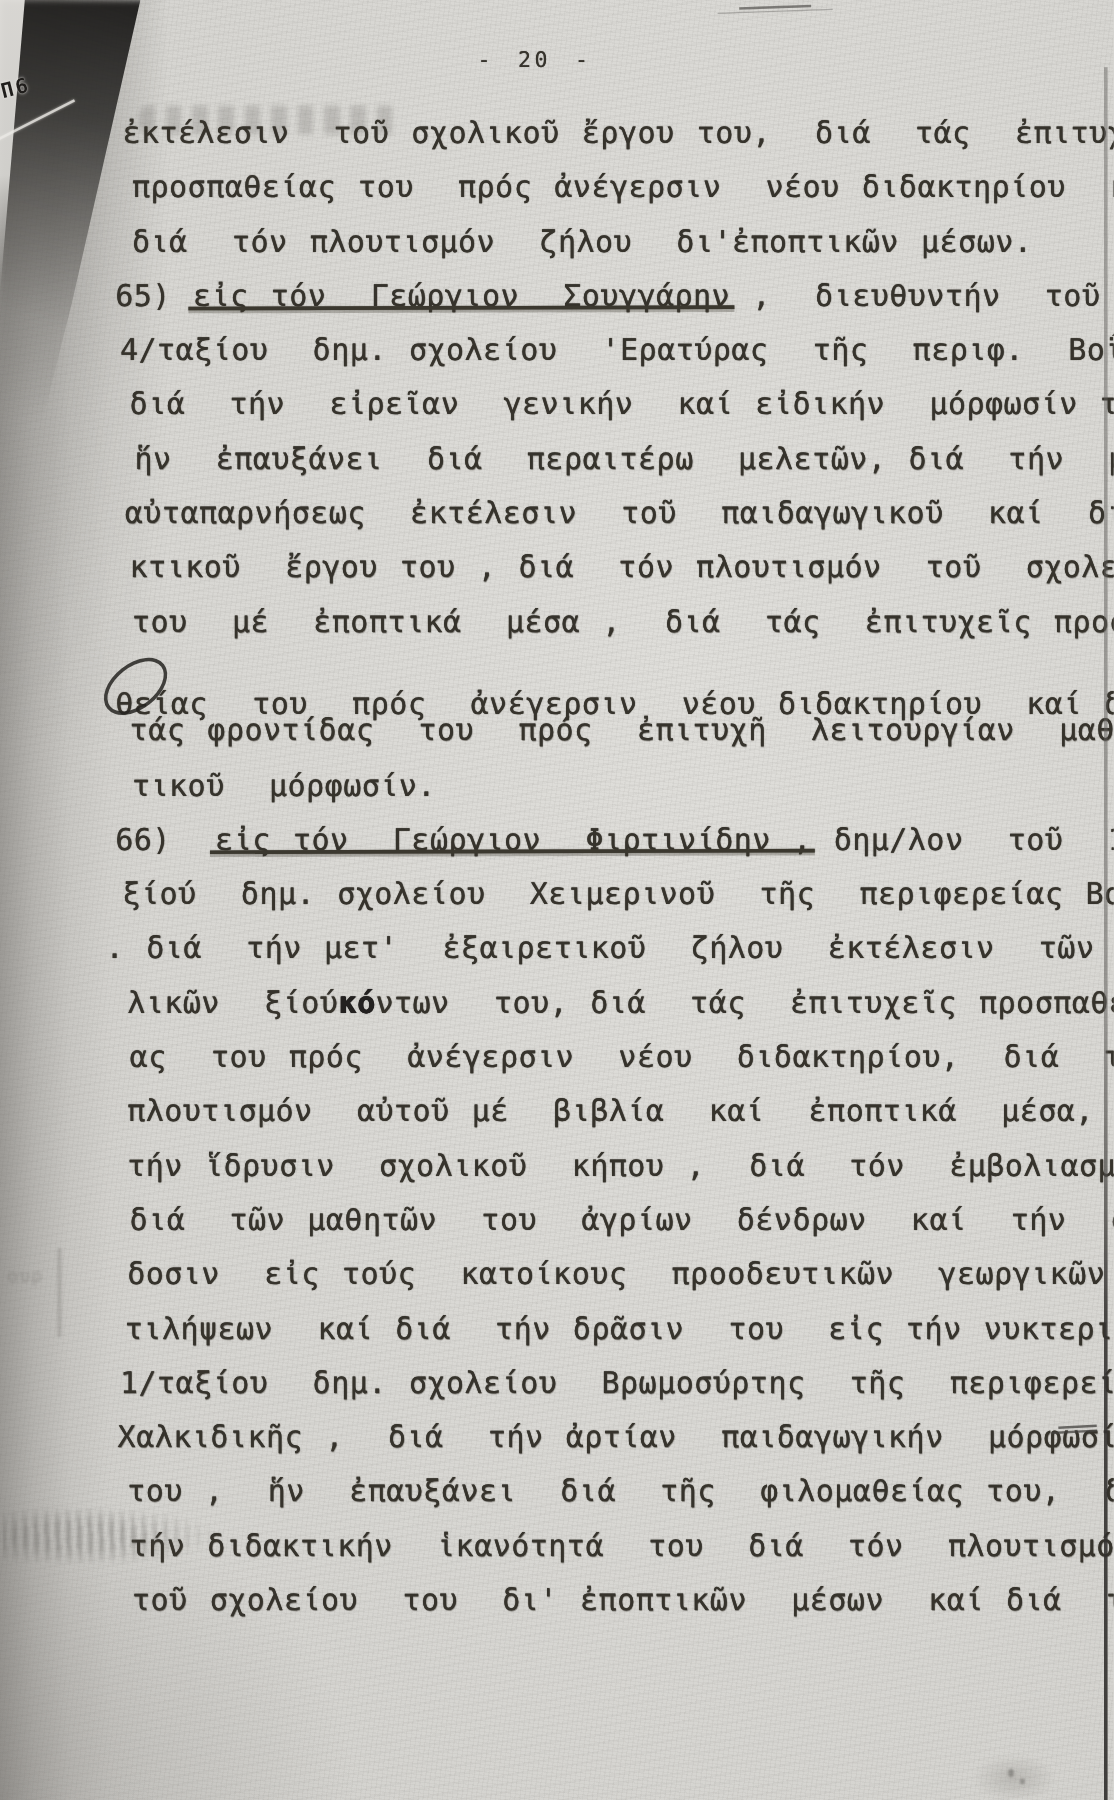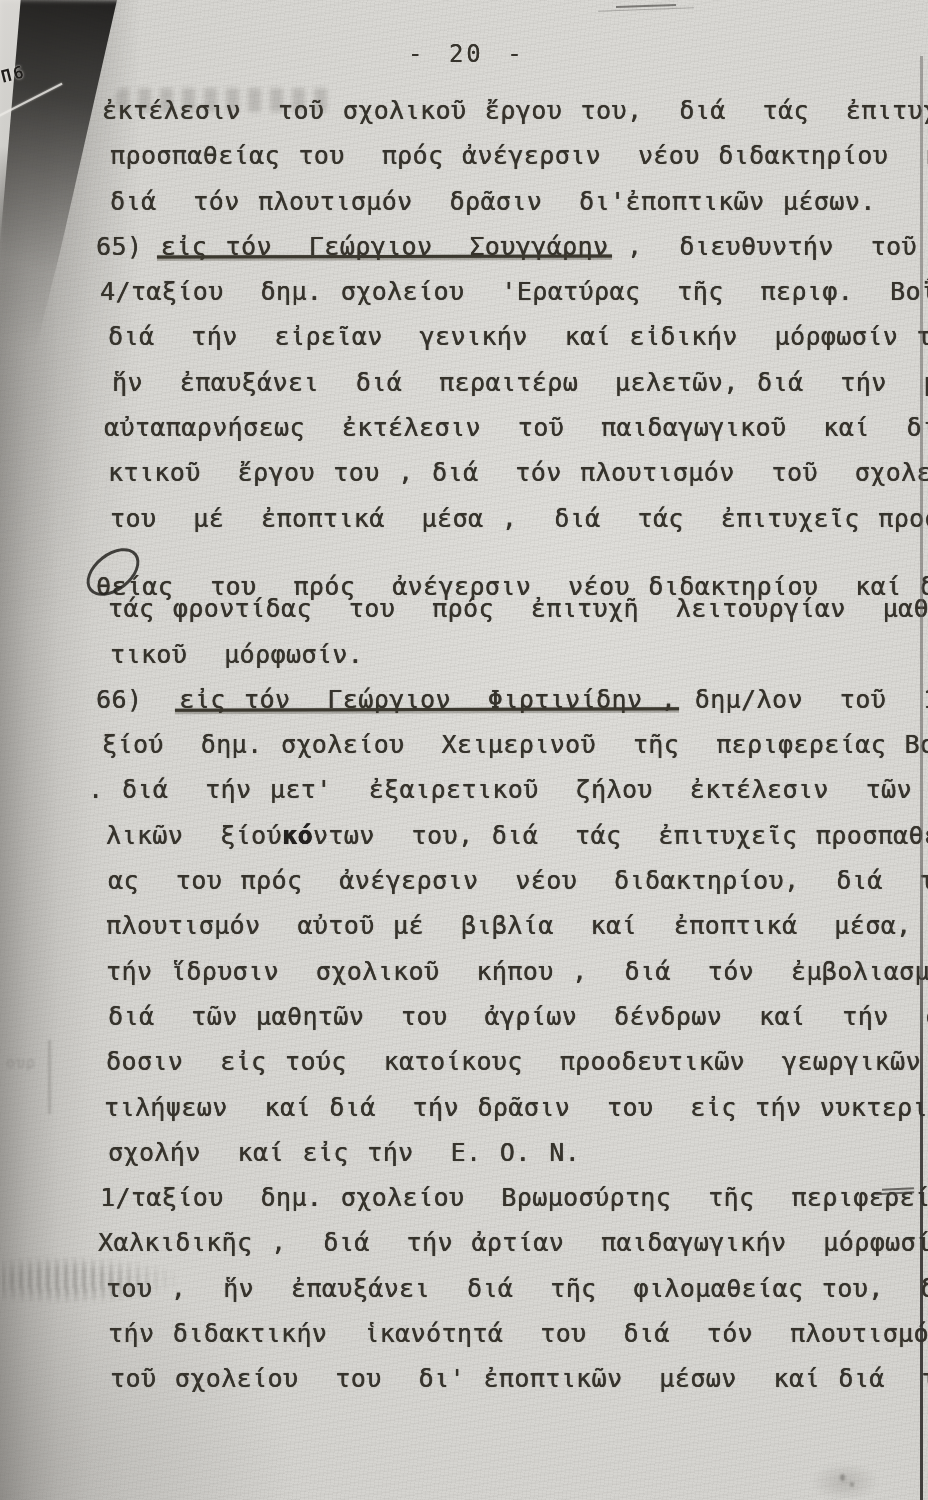--- a/index.html
+++ b/index.html
@@ -61,21 +61,21 @@
   .smudge-upper .t{position:absolute;left:0;top:18px;font-size:15px;color:rgba(100,97,93,0.55);letter-spacing:1px;}
   .smudge-lower{position:absolute;left:2px;top:1256px;width:175px;height:48px;opacity:.55;filter:blur(1.4px);
      background:repeating-linear-gradient(88deg, rgba(78,76,72,0.55) 0 4px, rgba(0,0,0,0) 4px 9px);
      -webkit-mask-image:radial-gradient(ellipse at 35% 50%, #000 30%, transparent 75%);
      mask-image:radial-gradient(ellipse at 35% 50%, #000 30%, transparent 75%);}
   .smudge-bottom{position:absolute;left:810px;top:1462px;width:70px;height:36px;opacity:.6;filter:blur(1px);
      background:radial-gradient(ellipse at 50% 55%, rgba(120,117,112,0.45), rgba(0,0,0,0) 70%);}
   .smudge-bottom i{position:absolute;left:30px;top:12px;width:5px;height:7px;background:rgba(70,68,64,.7);border-radius:50%;}
   .smudge-bottom i+i{left:40px;top:20px;width:4px;height:5px;}
   
-  .page-number{position:absolute;left:408px;top:40px;font-size:24px;color:var(--ink,#36332c);
+  .page-number{position:absolute;left:398px;top:40px;font-size:18px;color:var(--ink,#36332c);
      letter-spacing:3px;word-spacing:6px;text-shadow:0 0 .6px rgba(45,42,36,.85);}
   
   .text-body{position:absolute;left:96px;top:88px;width:820px;}
   .line{height:45.3px;line-height:45.3px;white-space:pre;font-size:25px;color:var(--ink,#36332c);
      letter-spacing:.4px;word-spacing:3px;
      text-shadow:0 0 .7px rgba(48,45,38,.9), .4px .4px .6px rgba(48,45,38,.45);}
   .seg{position:relative;}
   .seg-underline::after{content:"";position:absolute;left:-4px;right:-3px;bottom:3px;height:3px;
      background:#3b382f;transform:rotate(-.15deg);
      box-shadow:0 2.5px 0 rgba(64,60,50,.30), 0 0 1px rgba(59,56,47,.7);}
@@ -106,42 +106,41 @@
       <i></i>
     </div>
 
   <div class="page-number">- 20 -</div>
 
   <div class="ghost"></div>
 
   <div class="text-body">
       <div class="line" style="margin-left: 6px;"><span class="seg seg-plain">ἐκτέλεσιν  τοῦ σχολικοῦ ἔργου του,  διά  τάς  ἐπιτυχεῖς</span></div>
       <div class="line" style="margin-left: 14px;"><span class="seg seg-plain">προσπαθείας του  πρός ἀνέγερσιν  νέου διδακτηρίου  καί</span></div>
-      <div class="line" style="margin-left: 14px;"><span class="seg seg-plain">διά  τόν πλουτισμόν  δρᾶσιν  δι'ἐποπτικῶν μέσων.</span></div>
+      <div class="line" style="margin-left: 14px;"><span class="seg seg-plain">διά  τόν πλουτισμόν  ζήλου  δι'ἐποπτικῶν μέσων.</span></div>
       <div class="line"><span class="seg seg-plain">65) </span><span class="seg seg-underline">εἰς τόν  Γεώργιον  Σουγγάρην</span><span class="seg seg-plain"> ,  διευθυντήν  τοῦ</span></div>
       <div class="line" style="margin-left: 4px;"><span class="seg seg-plain">4/ταξίου  δημ. σχολείου  'Ερατύρας  τῆς  περιφ.  Βοΐου,</span></div>
       <div class="line" style="margin-left: 12px;"><span class="seg seg-plain">διά  τήν  εἰρεῖαν  γενικήν  καί εἰδικήν  μόρφωσίν του,</span></div>
       <div class="line" style="margin-left: 16px;"><span class="seg seg-plain">ἥν  ἐπαυξάνει  διά  περαιτέρω  μελετῶν, διά  τήν  μετ'</span></div>
       <div class="line" style="margin-left: 8px;"><span class="seg seg-plain">αὐταπαρνήσεως  ἐκτέλεσιν  τοῦ  παιδαγωγικοῦ  καί  διδα-</span></div>
       <div class="line" style="margin-left: 12px;"><span class="seg seg-plain">κτικοῦ  ἔργου του , διά  τόν πλουτισμόν  τοῦ  σχολείου</span></div>
       <div class="line" style="margin-left: 14px;"><span class="seg seg-plain">του  μέ  ἐποπτικά  μέσα ,  διά  τάς  ἐπιτυχεῖς προσπα-</span></div>
       <div class="line"><span class="seg seg-circled">θε</span><span class="seg seg-plain">ίας  του  πρός  ἀνέγερσιν  νέου διδακτηρίου  καί διά</span></div>
       <div class="line" style="margin-left: 12px;"><span class="seg seg-plain">τάς φροντίδας  του  πρός  ἐπιτυχῆ  λειτουργίαν  μαθη-</span></div>
       <div class="line" style="margin-left: 14px;"><span class="seg seg-plain">τικοῦ  μόρφωσίν.</span></div>
       <div class="line"><span class="seg seg-plain">66)  </span><span class="seg seg-underline">εἰς τόν  Γεώργιον  Φιρτινίδην ,</span><span class="seg seg-plain"> δημ/λον  τοῦ  1/τα-</span></div>
       <div class="line" style="margin-left: 6px;"><span class="seg seg-plain">ξίού  δημ. σχολείου  Χειμερινοῦ  τῆς  περιφερείας Βοΐου</span></div>
       <div class="line" style="margin-left: -8px;"><span class="seg seg-plain">. διά  τήν μετ'  ἐξαιρετικοῦ  ζήλου  ἐκτέλεσιν  τῶν σχο-</span></div>
       <div class="line" style="margin-left: 10px;"><span class="seg seg-plain">λικῶν  ξίού</span><span class="seg seg-pen">κό</span><span class="seg seg-plain">ντων  του, διά  τάς  ἐπιτυχεῖς προσπαθεί-</span></div>
       <div class="line" style="margin-left: 12px;"><span class="seg seg-plain">ας  του πρός  ἀνέγερσιν  νέου  διδακτηρίου,  διά  τόν</span></div>
       <div class="line" style="margin-left: 10px;"><span class="seg seg-plain">πλουτισμόν  αὐτοῦ μέ  βιβλία  καί  ἐποπτικά  μέσα, διά</span></div>
       <div class="line" style="margin-left: 10px;"><span class="seg seg-plain">τήν ἵδρυσιν  σχολικοῦ  κήπου ,  διά  τόν  ἐμβολιασμόν</span></div>
       <div class="line" style="margin-left: 12px;"><span class="seg seg-plain">διά  τῶν μαθητῶν  του  ἀγρίων  δένδρων  καί  τήν  διά-</span></div>
       <div class="line" style="margin-left: 10px;"><span class="seg seg-plain">δοσιν  εἰς τούς  κατοίκους  προοδευτικῶν  γεωργικῶν ἀν-</span></div>
       <div class="line" style="margin-left: 8px;"><span class="seg seg-plain">τιλήψεων  καί διά  τήν δρᾶσιν  του  εἰς τήν νυκτερινήν</span></div>
-      <div class="line" style="margin-left: 12px;"><span class="seg seg-plain">σχολήν  καί εἰς τήν  Ε. Ο. Ν.</span></div>
       <div class="line" style="margin-left: 4px;"><span class="seg seg-plain">1/ταξίου  δημ. σχολείου  Βρωμοσύρτης  τῆς  περιφερείας</span></div>
       <div class="line" style="margin-left: 2px;"><span class="seg seg-plain">Χαλκιδικῆς ,  διά  τήν ἀρτίαν  παιδαγωγικήν  μόρφωσίν</span></div>
       <div class="line" style="margin-left: 10px;"><span class="seg seg-plain">του ,  ἥν  ἐπαυξάνει  διά  τῆς  φιλομαθείας του,  διά</span></div>
       <div class="line" style="margin-left: 12px;"><span class="seg seg-plain">τήν διδακτικήν  ἱκανότητά  του  διά  τόν  πλουτισμόν</span></div>
       <div class="line" style="margin-left: 14px;"><span class="seg seg-plain">τοῦ σχολείου  του  δι' ἐποπτικῶν  μέσων  καί διά  τήν</span></div>
     </div>
 
   <div class="right-line"></div>
   <div class="hash-mark">
       <i></i>

